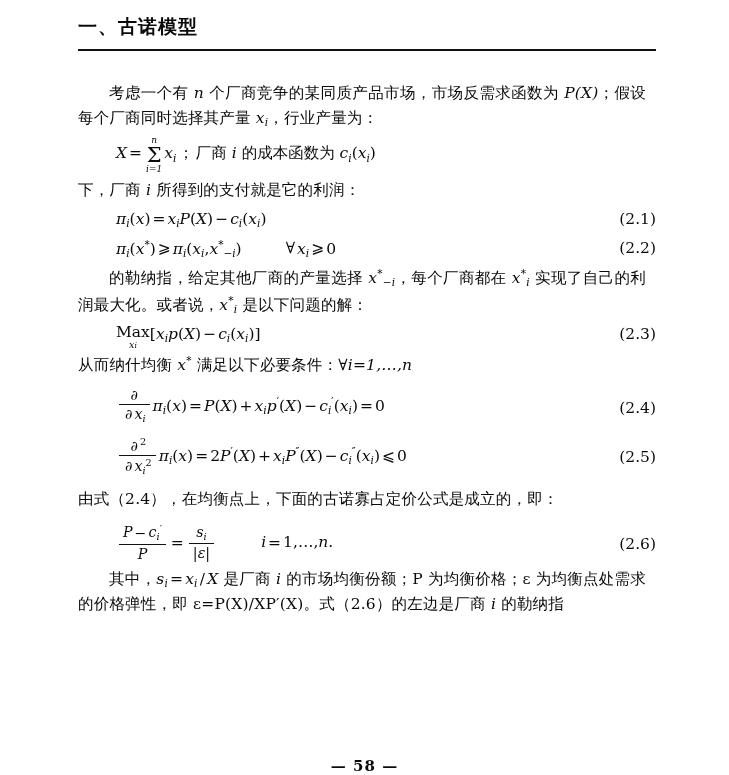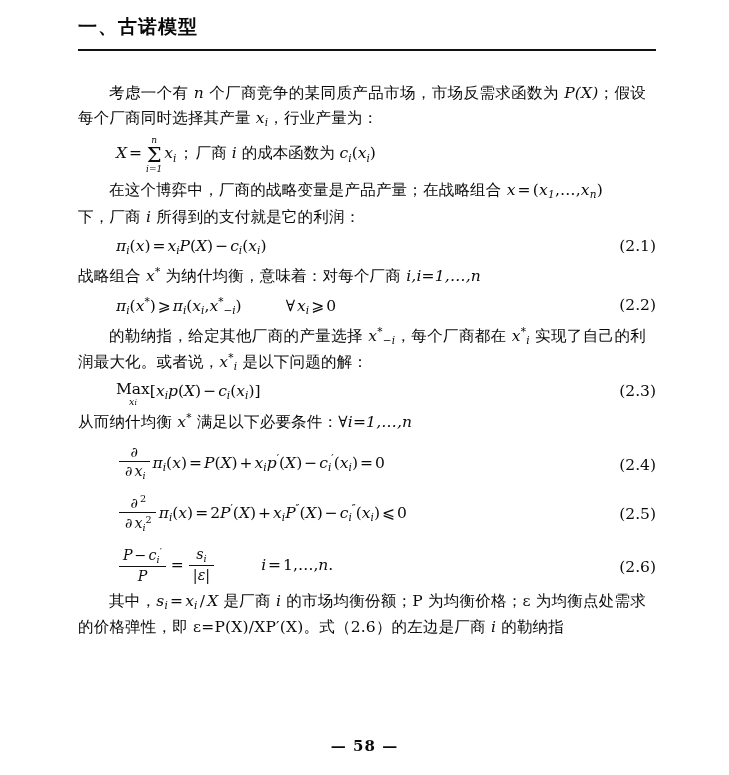--- a/index.html
+++ b/index.html
@@ -146,21 +146,21 @@
     position: relative;
     top: 2px;
   }
   .maxop .top { display: block; font-style: normal; font-size: 1em; }
   .maxop .bot { display: block; font-size: 0.62em; font-style: italic; }
 
   .pagenum {
     position: absolute;
     left: 0;
     right: 0;
-    bottom: 20px;
+    bottom: 0;
     text-align: center;
     font-size: 15px;
     font-weight: bold;
     letter-spacing: 1px;
   }
 </style>
 </head>
 <body>
 
 <div class="page">
@@ -171,31 +171,29 @@
 
 
     <p class="body indent"><span>考虑一个有 </span><span class="mi">n</span><span> 个厂商竞争的某同质产品市场，市场反需求函数为 </span><span class="mi">P(X)</span><span>；假设每个厂商同时选择其产量 </span><span class="mi">x</span><span class="sub">i</span><span>，行业产量为：</span></p>
 
     <div class="eqline">
       <span class="eqbody">
         <span class="mi">X</span><span class="mo">=</span><span class="sum"><span class="lim">n</span><span class="big">Σ</span><span class="lim">i=1</span></span><span class="mi">x</span><span class="sub">i</span><span class="mo">；</span><span style="font-family:'DejaVu Serif',serif;">厂商</span>&nbsp;<span class="mi">i</span>&nbsp;<span style="font-family:'DejaVu Serif',serif;">的成本函数为</span>&nbsp;<span class="mi">c</span><span class="sub">i</span><span class="mn">(</span><span class="mi">x</span><span class="sub">i</span><span class="mn">)</span>
       </span>
     </div>
 
-    <p class="body indent"><span>在这个博弈中，厂商的战略变量是产品产量；在战略组合 </span><span class="mi">x</span><span class="mo">=</span><span class="mn">(</span><span class="mi">x</span><span class="sub">1</span><span class="mn">,…,</span><span class="mi">x</span><span class="sub">n</span><span class="mn">)</span></p>
     <p class="body"><span>下，厂商 </span><span class="mi">i</span><span> 所得到的支付就是它的利润：</span></p>
 
     <div class="eqline">
       <span class="eqbody">
         <span class="mi">π</span><span class="sub">i</span><span class="mn">(</span><span class="mi">x</span><span class="mn">)</span><span class="mo">=</span><span class="mi">x</span><span class="sub">i</span><span class="mi">P</span><span class="mn">(</span><span class="mi">X</span><span class="mn">)</span><span class="mo">−</span><span class="mi">c</span><span class="sub">i</span><span class="mn">(</span><span class="mi">x</span><span class="sub">i</span><span class="mn">)</span>
       </span>
       <span class="eqnum">(2.1)</span>
     </div>
 
-    <p class="body"><span>战略组合 </span><span class="mi">x</span><span class="sup">*</span><span> 为纳什均衡，意味着：对每个厂商 </span><span class="mi">i,i=1,…,n</span></p>
 
     <div class="eqline">
       <span class="eqbody">
         <span class="mi">π</span><span class="sub">i</span><span class="mn">(</span><span class="mi">x</span><span class="sup">*</span><span class="mn">)</span><span class="mo">⩾</span><span class="mi">π</span><span class="sub">i</span><span class="mn">(</span><span class="mi">x</span><span class="sub">i</span><span class="mn">,</span><span class="mi">x</span><span class="sup">*</span><span class="sub">−i</span><span class="mn">)</span><span style="display:inline-block;width:42px;"></span><span class="mo">∀</span><span class="mi">x</span><span class="sub">i</span><span class="mo">⩾</span><span class="mn">0</span>
       </span>
       <span class="eqnum">(2.2)</span>
     </div>
 
     <p class="body indent"><span>的勒纳指，给定其他厂商的产量选择 </span><span class="mi">x</span><span class="sup">*</span><span class="sub">−i</span><span>，每个厂商都在 </span><span class="mi">x</span><span class="sup">*</span><span class="sub">i</span><span> 实现了自己的利润最大化。或者说，</span><span class="mi">x</span><span class="sup">*</span><span class="sub">i</span><span> 是以下问题的解：</span></p>
 
@@ -215,20 +213,21 @@
       <span class="eqnum" style="top:8px;">(2.4)</span>
     </div>
 
     <div class="eqline" style="margin-top:12px;margin-bottom:10px;">
       <span class="eqbody">
         <span class="frac"><span class="num"><span class="mo">∂</span><span class="sup">2</span></span><span class="den"><span class="mo">∂</span><span class="mi">x</span><span class="sub">i</span><span class="sup">2</span></span></span><span class="mi">π</span><span class="sub">i</span><span class="mn">(</span><span class="mi">x</span><span class="mn">)</span><span class="mo">=</span><span class="mn">2</span><span class="mi">P</span><span class="sup">′</span><span class="mn">(</span><span class="mi">X</span><span class="mn">)</span><span class="mo">+</span><span class="mi">x</span><span class="sub">i</span><span class="mi">P</span><span class="sup">″</span><span class="mn">(</span><span class="mi">X</span><span class="mn">)</span><span class="mo">−</span><span class="mi">c</span><span class="sub">i</span><span class="sup">″</span><span class="mn">(</span><span class="mi">x</span><span class="sub">i</span><span class="mn">)</span><span class="mo">⩽</span><span class="mn">0</span>
       </span>
       <span class="eqnum" style="top:8px;">(2.5)</span>
     </div>
 
+    <p class="body" style="margin-top:8px;">由式（2.4），在均衡点上，下面的古诺寡占定价公式是成立的，即：</p>
 
     <div class="eqline" style="margin-top:12px;">
       <span class="eqbody">
         <span class="frac"><span class="num"><span class="mi">P</span><span class="mo">−</span><span class="mi">c</span><span class="sub">i</span><span class="sup">′</span></span><span class="den"><span class="mi">P</span></span></span><span class="mo">=</span><span class="frac"><span class="num"><span class="mi">s</span><span class="sub">i</span></span><span class="den"><span class="mn">|</span><span class="mi">ε</span><span class="mn">|</span></span></span><span style="display:inline-block;width:44px;"></span><span class="mi">i</span><span class="mo">=</span><span class="mn">1,…,</span><span class="mi">n</span><span class="mn">.</span>
       </span>
       <span class="eqnum" style="top:8px;text-align:right;">(2.6)</span>
     </div>
 
     <p class="body indent"><span>其中，</span><span class="mi">s</span><span class="sub">i</span><span class="mo">=</span><span class="mi">x</span><span class="sub">i</span><span class="mo">/</span><span class="mi">X</span><span> 是厂商 </span><span class="mi">i</span><span> 的市场均衡份额；P 为均衡价格；ε 为均衡点处需求的价格弹性，即 ε=P(X)/XP′(X)。式（2.6）的左边是厂商 </span><span class="mi">i</span><span> 的勒纳指</span></p>
 

